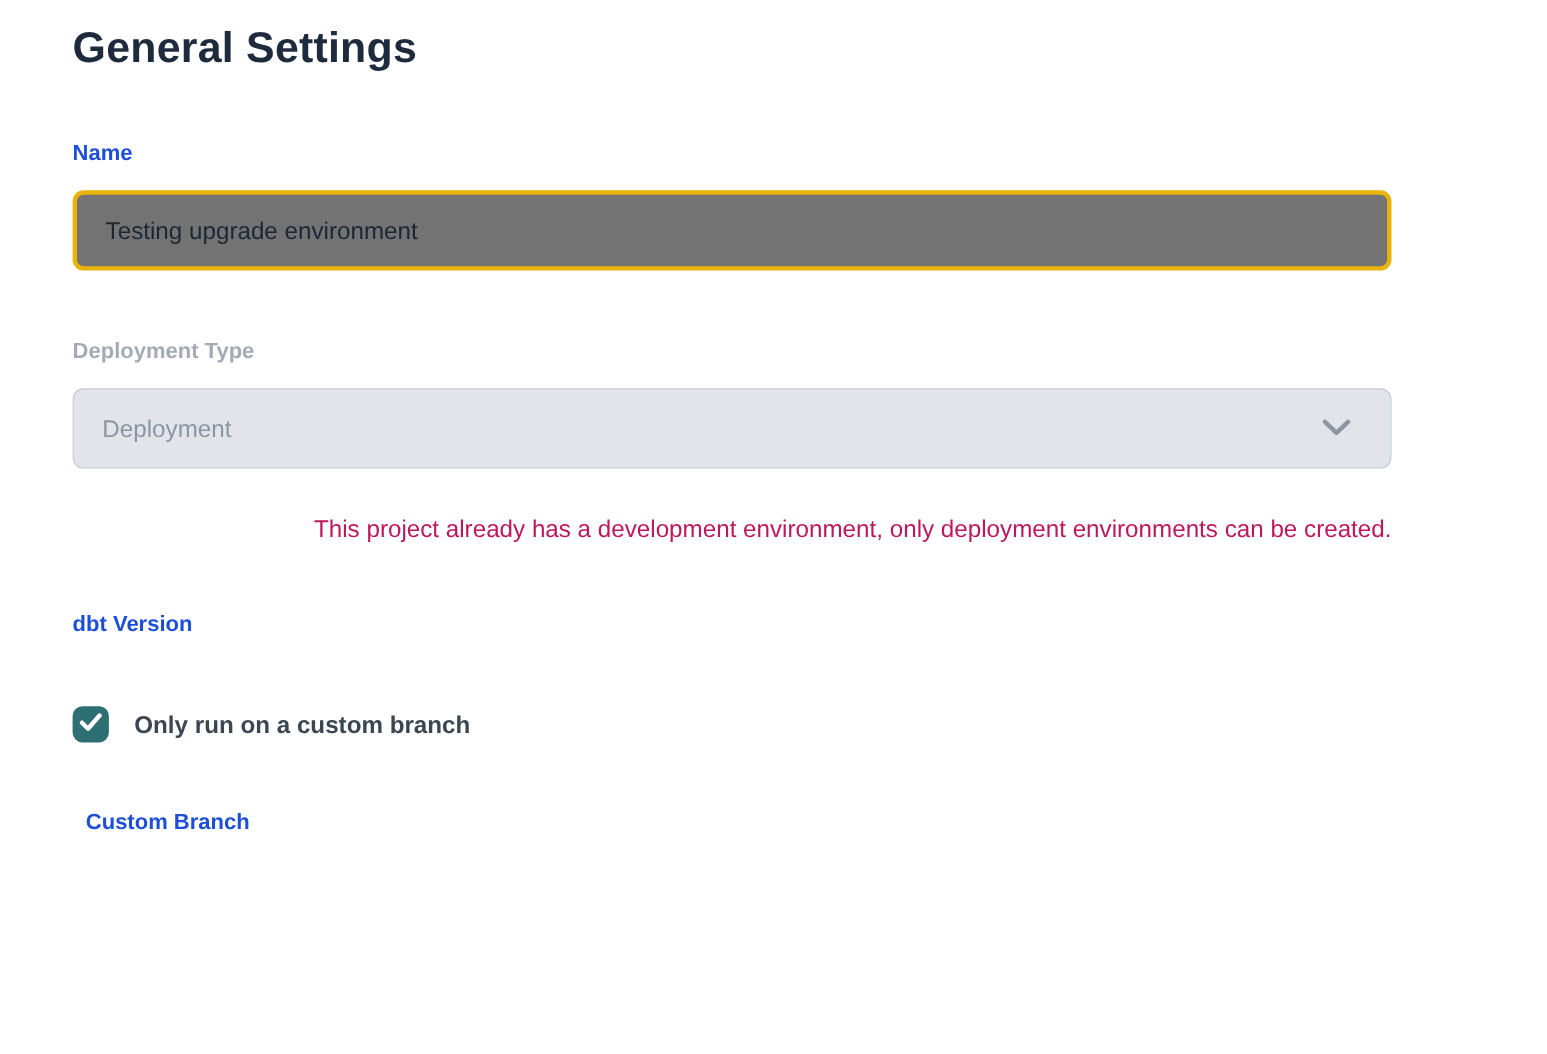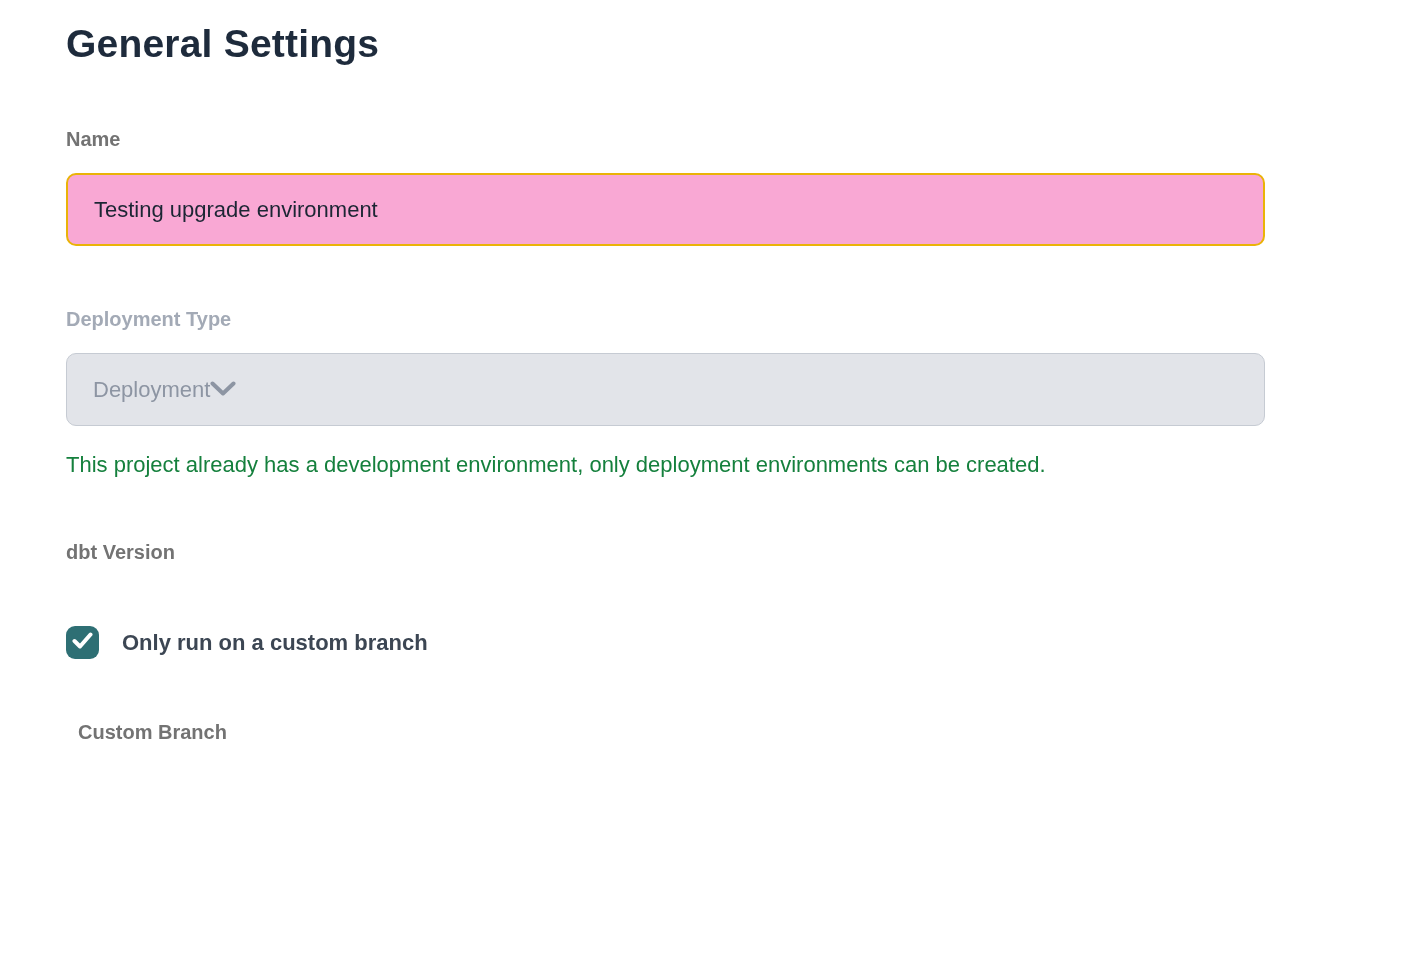--- a/index.html
+++ b/index.html
@@ -23,62 +23,64 @@
     color: #1e2b3c;
     letter-spacing: 0.2px;
     margin-bottom: 62px;
   }
   .field { margin-bottom: 60px; }
   .field-label {
     display: block;
     font-size: 20px;
     line-height: 27px;
     font-weight: 700;
-    color: #737373;
+    color: #1d4ed8;
     margin-bottom: 20px;
   }
   .field-label.disabled { color: #a3aab6; }
   .text-input {
     display: block;
     width: 100%;
     height: 73px;
-    border: 2px solid #eab308;
+    border: 4px solid #eab308;
     border-radius: 10px;
-    background: #f9a8d4;
+    background: #737373;
     padding: 0 26px;
     font-family: "Liberation Sans", sans-serif;
     font-size: 22px;
     color: #1c2634;
     outline: none;
   }
   .select-box {
     display: flex;
     align-items: center;
+    justify-content: space-between;
     width: 100%;
     height: 73px;
     border: 1px solid #ccd1d9;
     border-radius: 10px;
     background: #ffffff;
     padding: 0 28px 0 26px;
     font-size: 22px;
     color: #10151d;
     cursor: pointer;
   }
   .select-box.disabled {
     background: #e2e4e9;
     border-color: #c6cbd3;
     color: #8d95a3;
     cursor: default;
   }
   .chevron { flex: 0 0 auto; margin-right: 8px; }
   .helper-text {
-    margin-top: 25px;
+    margin-top: 41px;
     font-size: 22px;
     line-height: 28px;
-    color: #15803d;
+    color: #be185d;
+    text-align: right;
   }
   .checkbox-row {
     display: flex;
     align-items: center;
     margin-bottom: 60px;
   }
   .checkbox {
     width: 33px;
     height: 33px;
     border-radius: 9px;

